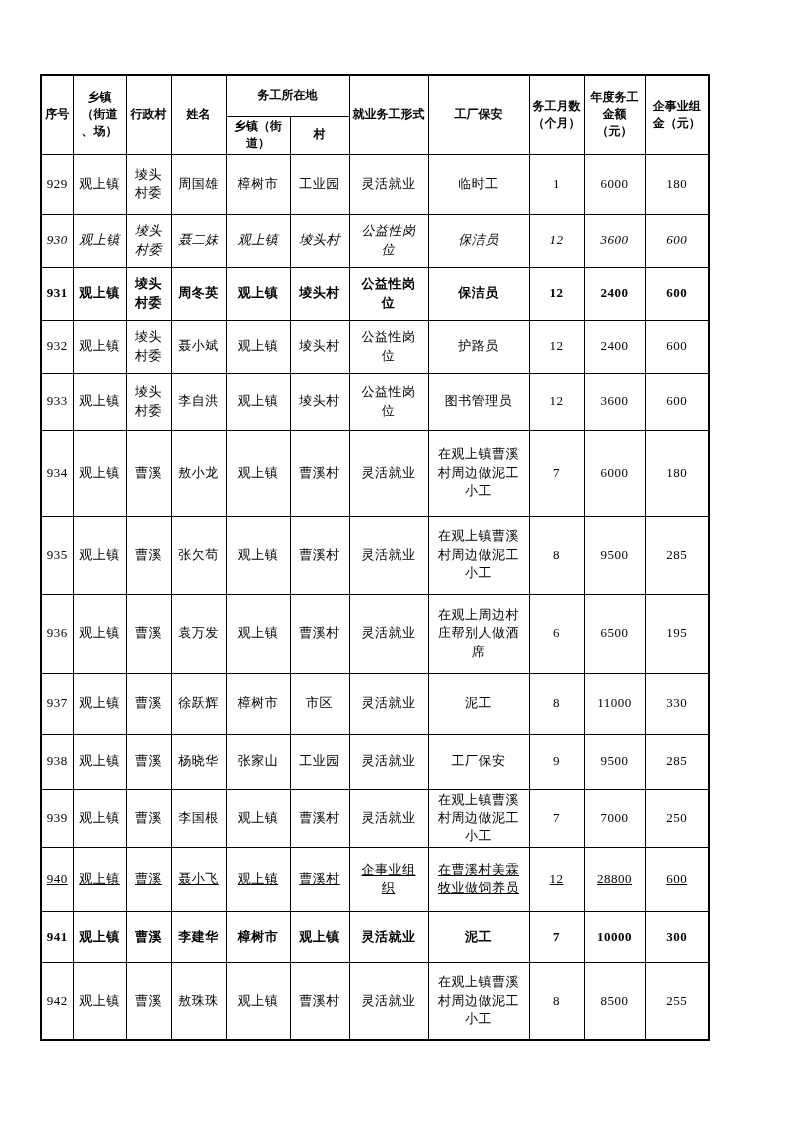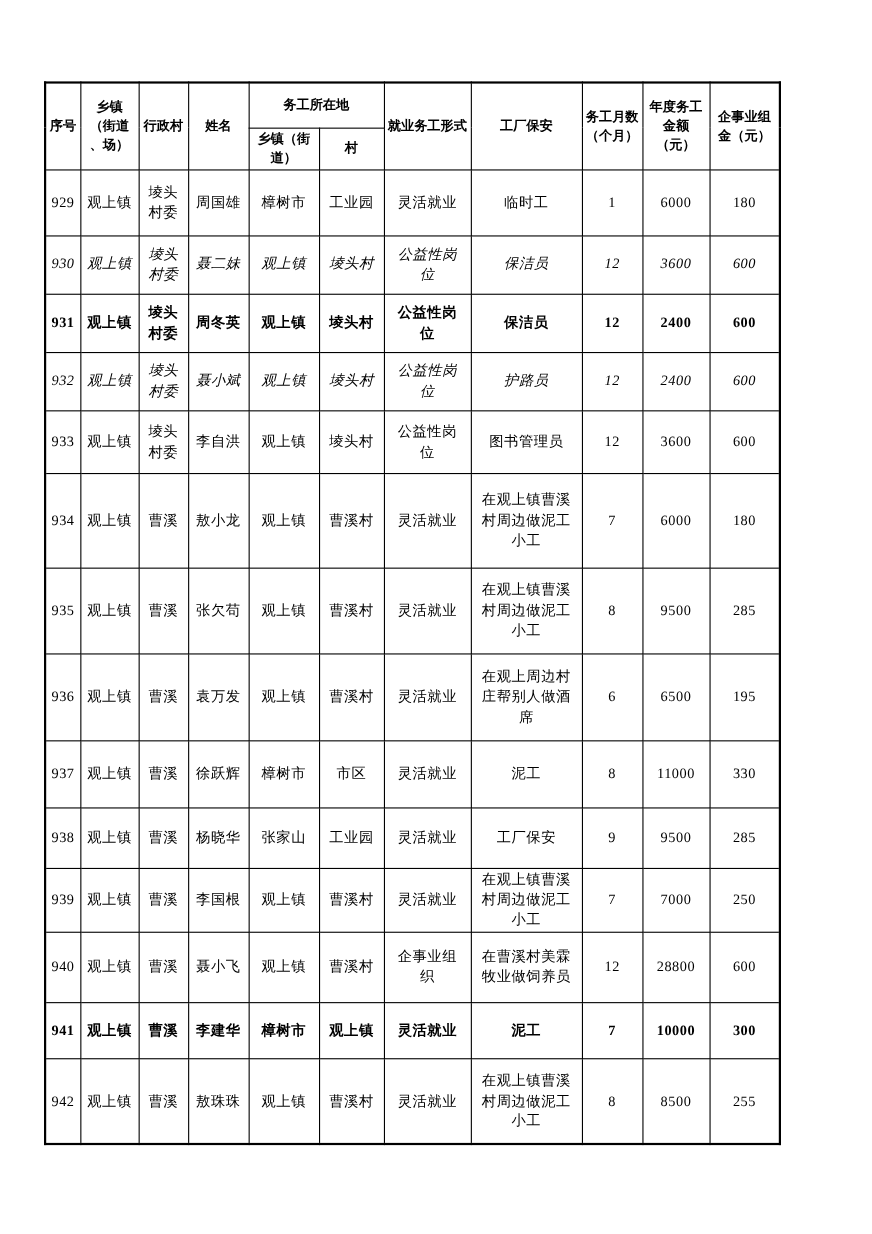--- a/index.html
+++ b/index.html
@@ -52,29 +52,29 @@
   .c8  { width: 55px; }
   .c9  { width: 61px; }
   .c10 { width: 64px; }
   
   thead tr:nth-child(1) { height: 41px; }
   thead tr:nth-child(2) { height: 38px; }
   
   tbody tr:nth-child(1)  { height: 60px; }
   tbody tr:nth-child(2)  { height: 53px; font-style: italic; }
   tbody tr:nth-child(3)  { height: 53px; font-weight: bold; }
-  tbody tr:nth-child(4)  { height: 53px; font-style: italic; }
+  tbody tr:nth-child(4)  { height: 53px; }
   tbody tr:nth-child(5)  { height: 57px; margin-left: 24px; }
   tbody tr:nth-child(6)  { height: 86px; }
   tbody tr:nth-child(7)  { height: 78px; }
   tbody tr:nth-child(8)  { height: 79px; }
   tbody tr:nth-child(9)  { height: 61px; }
   tbody tr:nth-child(10) { height: 55px; }
   tbody tr:nth-child(11) { height: 55px; }
-  tbody tr:nth-child(12) { height: 64px; }
+  tbody tr:nth-child(12) { height: 64px; text-decoration: underline; }
   tbody tr:nth-child(13) { height: 51px; font-weight: bold; }
   tbody tr:nth-child(14) { height: 78px; }
 </style>
 </head>
 <body>
 
 <div class="page">
   <table class="roster">
     <colgroup>
       <col class="c0">

